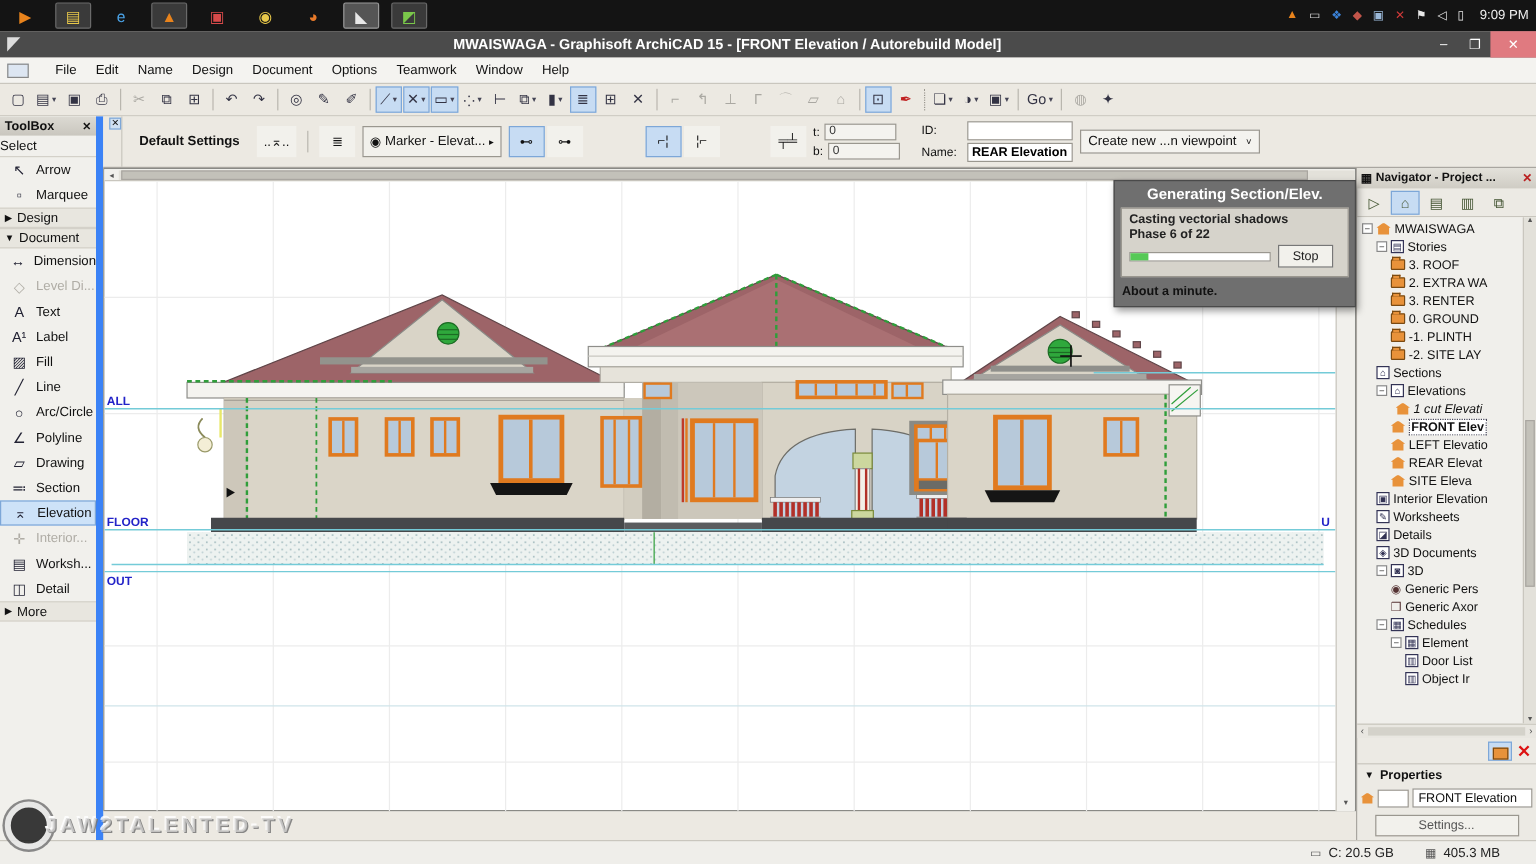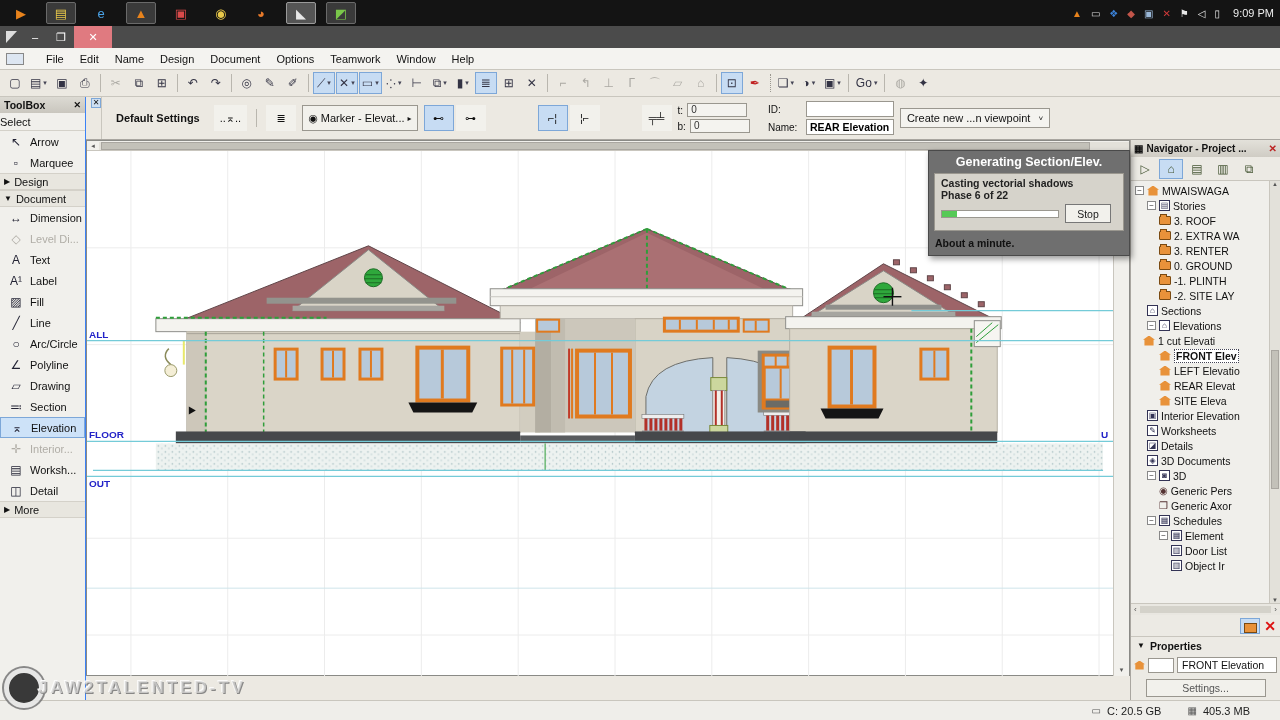--- a/index.html
+++ b/index.html
@@ -45,21 +45,21 @@
   .ib-group{display:flex;gap:2px;align-items:center;}
   .ib-tb{display:flex;flex-direction:column;justify-content:center;gap:2px;font-size:10px;}
   .ib-tb .row{display:flex;align-items:center;gap:4px;}
   .ib-field{width:60px;height:14px;border:1px solid #9a978f;background:#f4f3ef;font-size:10px;padding:0 3px;color:#333;}
   .ib-kv{display:flex;flex-direction:column;gap:2px;font-size:10px;}
   .ib-kv .row{display:flex;align-items:center;gap:4px;}
   .ib-input{height:16px;border:1px solid #9a978f;background:#fff;font-size:10.5px;padding:0 3px;}
   .ib-select{height:20px;border:1px solid #9a978f;background:#f4f3ef;display:flex;align-items:center;gap:8px;padding:0 6px;font-size:11px;cursor:pointer;}
   
   .underbar{display:flex;height:603px;}
-  .toolboxcol{width:86px;display:flex;flex-direction:column;background:#f1f0ec;border-right:1px solid #3b82f6;}
+  .toolboxcol{width:86px;display:flex;flex-direction:column;background:#f1f0ec;border-right:6px solid #3b82f6;}
   .rightarea{width:1194px;display:flex;flex-direction:column;}
   .row2{display:flex;height:560px;}
   .canvascol{width:1044px;display:flex;flex-direction:row;}
   
   .tbox{flex:1;overflow:hidden;font-size:11px;}
   .tbox-title{height:16px;background:linear-gradient(#dcdad3,#c9c6be);display:flex;align-items:center;font-weight:bold;font-size:10.5px;padding:0 4px;}
   .tbox-title .x{margin-left:auto;font-size:9px;cursor:pointer;}
   .tbox-sect{height:18px;text-align:left;border-bottom:1px solid #d4d1c9;line-height:18px;}
   .tbx-item{height:21px;display:flex;align-items:center;gap:6px;padding-left:8px;cursor:pointer;}
   .tbx-item .ic{width:16px;text-align:center;font-size:12px;color:#223;}
@@ -188,20 +188,21 @@
           <span class="tray-ic" style="color: rgb(232, 232, 232);">⚑</span>
           <span class="tray-ic" style="color: rgb(232, 232, 232);">◁</span>
           <span class="tray-ic" style="color: rgb(232, 232, 232);">▯</span>
         </span>
       <span class="tb-clock">9:09 PM</span>
     </div>
   </div>
 
   <div class="titlebar">
     <span class="tlogo"></span>
+    <span class="ttext">MWAISWAGA - Graphisoft ArchiCAD 15 - [FRONT  Elevation / Autorebuild Model]</span>
     <span class="tbtns">
       <span class="tbtn">–</span>
       <span class="tbtn">❐</span>
       <span class="tbtn close">✕</span>
     </span>
   </div>
 
   <div class="menubar">
     <span class="m-ic"></span>
     <span id="menus" style="display:flex;">
@@ -798,21 +799,21 @@
                 </div>
                 <div class="nt-row" style="padding-left: 16px;">
                   <span class="nt-ic ic-box">⌂</span>
                   <span class="lbl">Sections</span>
                 </div>
                 <div class="nt-row" style="padding-left: 16px;">
                   <span class="nt-exp">−</span>
                   <span class="nt-ic ic-box">⌂</span>
                   <span class="lbl">Elevations</span>
                 </div>
-                <div class="nt-row" style="padding-left: 12px;">
+                <div class="nt-row" style="padding-left: 32px; font-style: italic;">
                   <span class="nt-ic ic-house"></span>
                   <span class="lbl">1 cut Elevati</span>
                 </div>
                 <div class="nt-row bold sel" style="padding-left: 28px;">
                   <span class="nt-ic ic-house"></span>
                   <span class="lbl">FRONT  Elev</span>
                 </div>
                 <div class="nt-row" style="padding-left: 28px;">
                   <span class="nt-ic ic-house"></span>
                   <span class="lbl">LEFT Elevatio</span>

